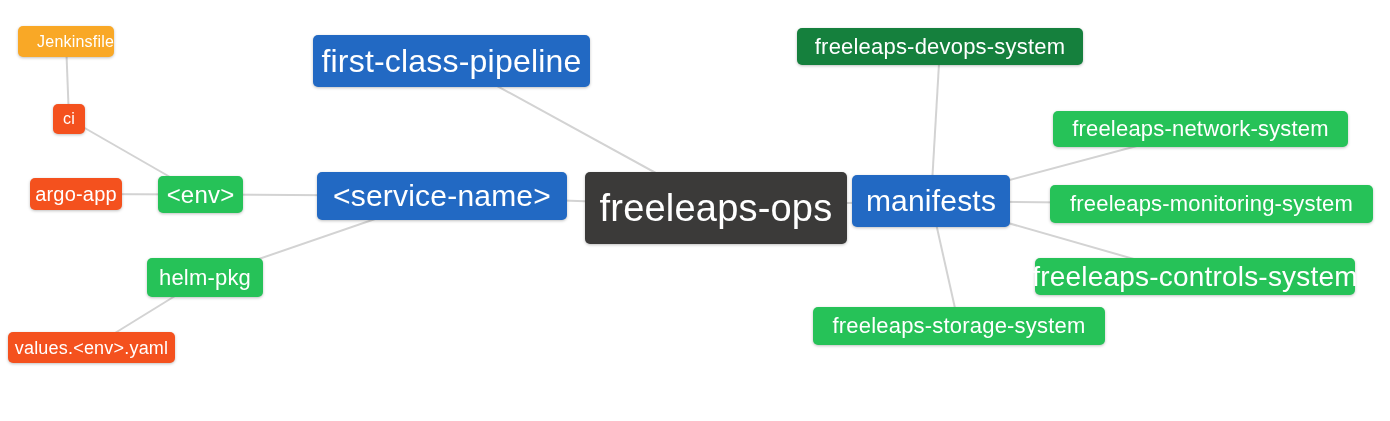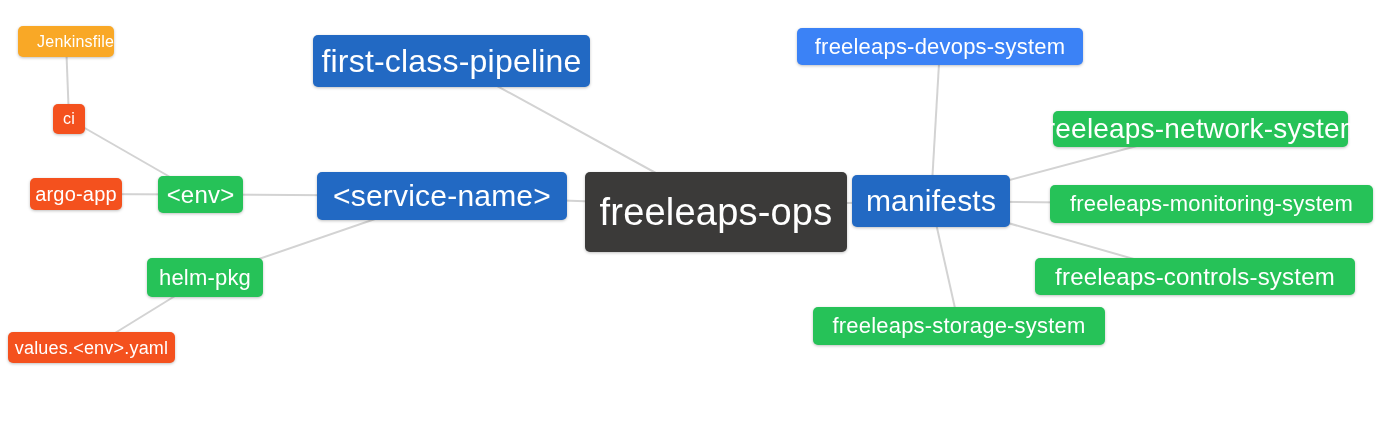--- a/index.html
+++ b/index.html
@@ -68,36 +68,36 @@
     </div>
     <div class="node" style="left: 158px; top: 176px; width: 85px; height: 37px; background: rgb(38, 194, 88); font-size: 24px; text-align: center;">
       <span>&lt;env&gt;</span>
     </div>
     <div class="node" style="left: 313px; top: 35px; width: 277px; height: 52px; background: rgb(34, 105, 195); font-size: 32px; justify-content: center;">
       <span>first-class-pipeline</span>
     </div>
     <div class="node" style="left: 317px; top: 172px; width: 250px; height: 48px; background: rgb(34, 105, 195); font-size: 30px;">
       <span>&lt;service-name&gt;</span>
     </div>
-    <div class="node" style="left: 585px; top: 172px; width: 262px; height: 80px; background: rgb(59, 58, 57); font-size: 38px;">
+    <div class="node" style="left: 585px; top: 172px; width: 262px; height: 72px; background: rgb(59, 58, 57); font-size: 38px;">
       <span>freeleaps-ops</span>
     </div>
     <div class="node" style="left: 852px; top: 175px; width: 158px; height: 52px; background: rgb(34, 105, 195); font-size: 30px;">
       <span>manifests</span>
     </div>
-    <div class="node" style="left: 797px; top: 28px; width: 286px; height: 37px; background: #3b82f6; font-size: 22px;">
+    <div class="node" style="left: 797px; top: 28px; width: 286px; height: 37px; background: #15803d; font-size: 22px;">
       <span>freeleaps-devops-system</span>
     </div>
-    <div class="node" style="left: 1053px; top: 111px; width: 295px; height: 36px; background: rgb(38, 194, 88); font-size: 28px;">
+    <div class="node" style="left: 1053px; top: 111px; width: 295px; height: 36px; background: rgb(38, 194, 88); font-size: 22px;">
       <span>freeleaps-network-system</span>
     </div>
     <div class="node" style="left: 1050px; top: 185px; width: 323px; height: 38px; background: rgb(38, 194, 88); font-size: 22px; justify-content: center;">
       <span>freeleaps-monitoring-system</span>
     </div>
-    <div class="node" style="left: 1035px; top: 258px; width: 320px; height: 37px; background: rgb(38, 194, 88); font-size: 24px;">
+    <div class="node" style="left: 1035px; top: 258px; width: 320px; height: 37px; background: rgb(38, 194, 88); font-size: 28px;">
       <span>freeleaps-controls-system</span>
     </div>
     <div class="node" style="left: 813px; top: 307px; width: 292px; height: 38px; background: rgb(38, 194, 88); font-size: 22px; text-align: center;">
       <span>freeleaps-storage-system</span>
     </div>
     <div class="node" style="left: 147px; top: 258px; width: 116px; height: 39px; background: rgb(38, 194, 88); font-size: 22px;">
       <span>helm-pkg</span>
     </div>
     <div class="node" style="left: 8px; top: 332px; width: 167px; height: 31px; background: rgb(244, 81, 30); font-size: 18px;">
       <span>values.&lt;env&gt;.yaml</span>

